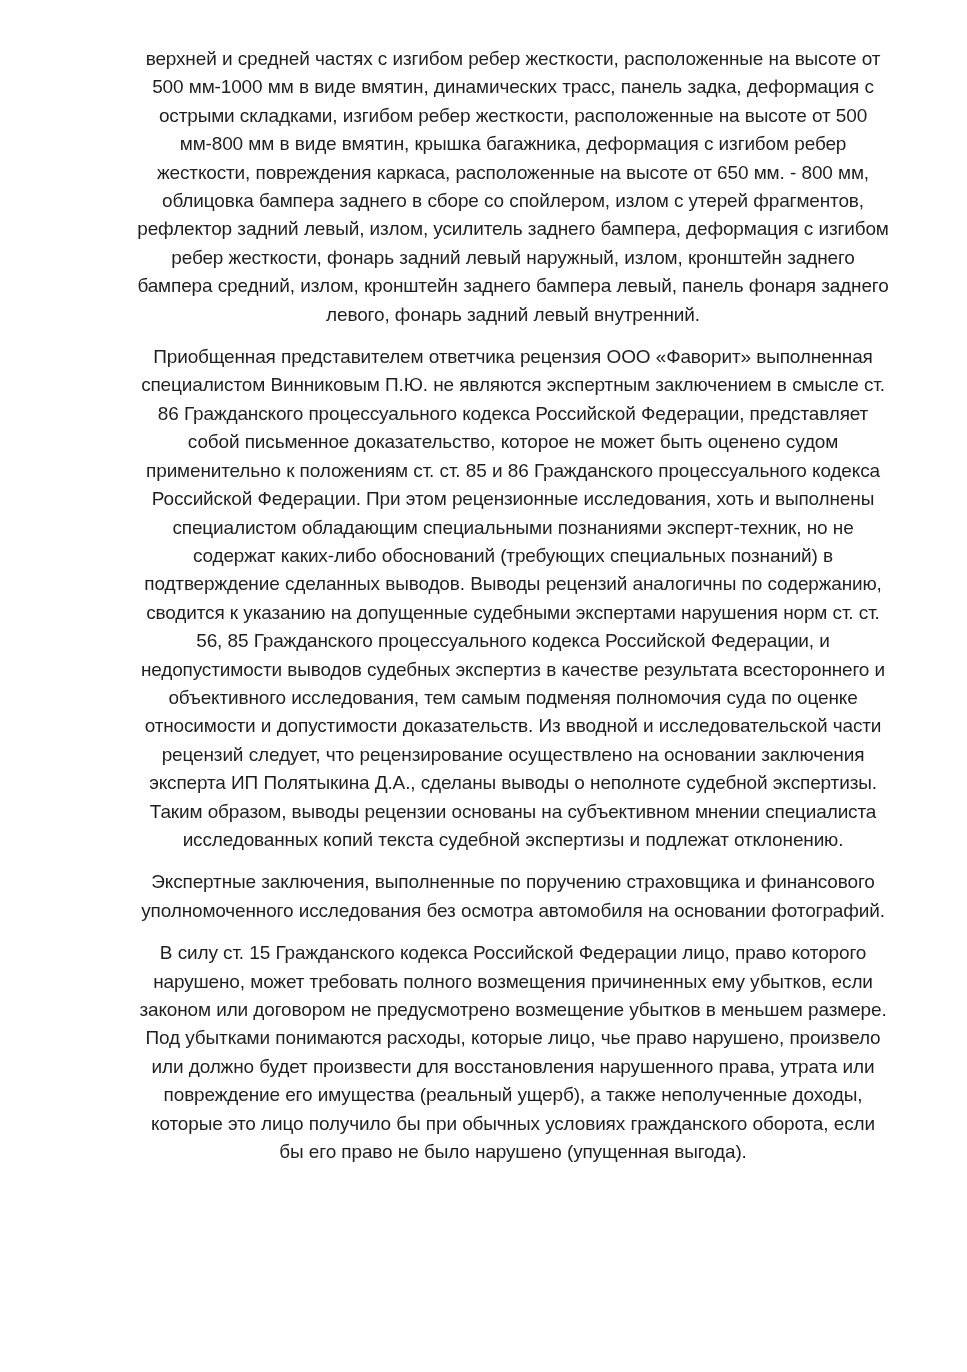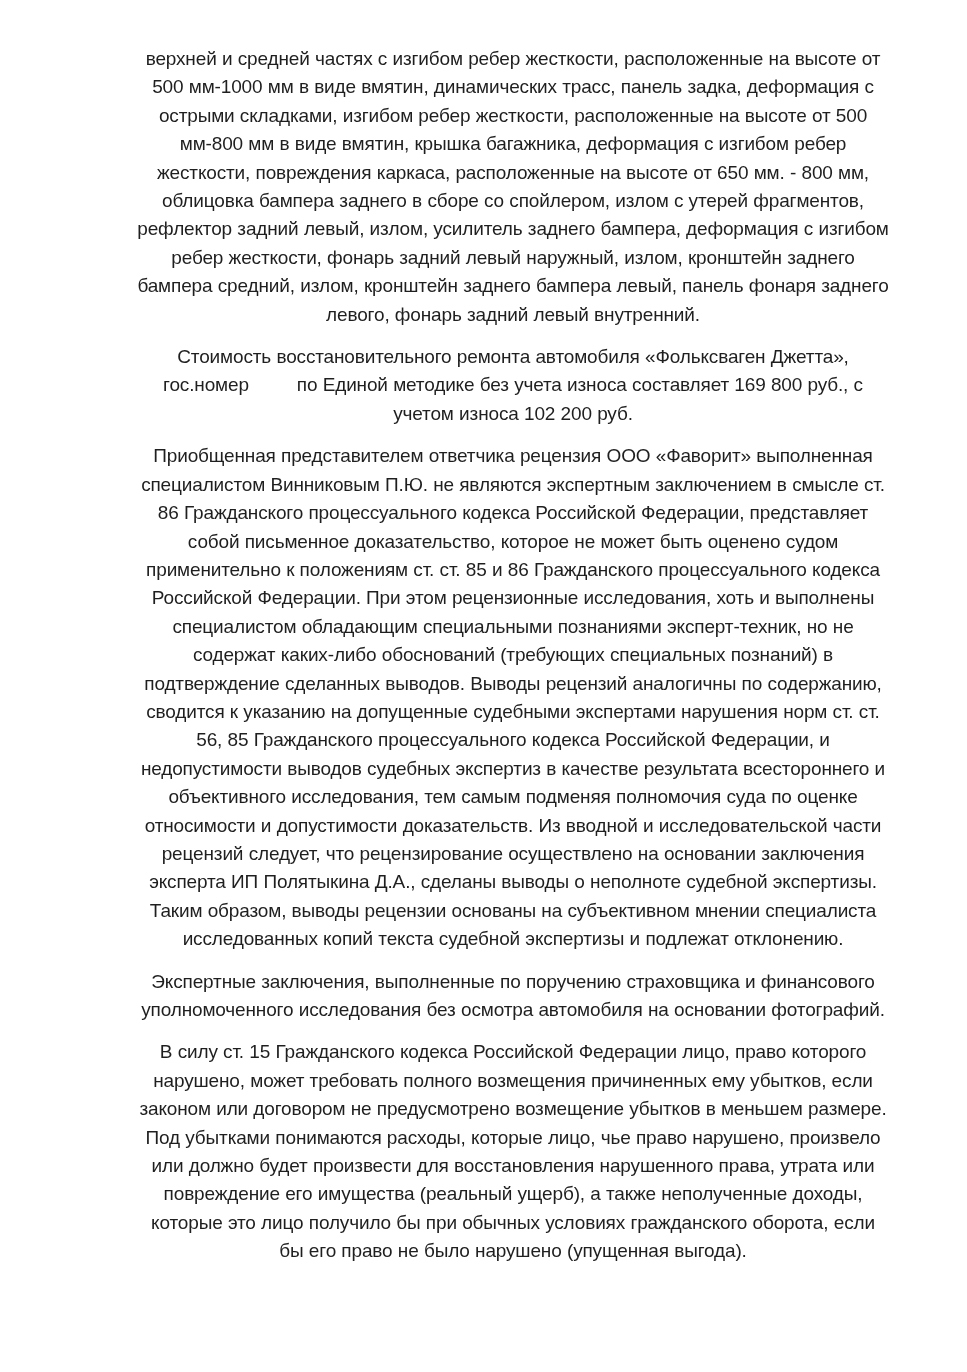--- a/index.html
+++ b/index.html
@@ -29,18 +29,17 @@
     margin: 0 0 14px 0;
     word-spacing: 0.2px;
   }
 </style>
 </head>
 <body>
 
 <div class="page">
   <div class="content">
     <p>верхней и средней частях с изгибом ребер жесткости, расположенные на высоте от 500 мм-1000 мм в виде вмятин, динамических трасс, панель задка, деформация с острыми складками, изгибом ребер жесткости, расположенные на высоте от 500 мм-800 мм в виде вмятин, крышка багажника, деформация с изгибом ребер жесткости, повреждения каркаса, расположенные на высоте от 650 мм. - 800 мм, облицовка бампера заднего в сборе со спойлером, излом с утерей фрагментов, рефлектор задний левый, излом, усилитель заднего бампера, деформация с изгибом ребер жесткости, фонарь задний левый наружный, излом, кронштейн заднего бампера средний, излом, кронштейн заднего бампера левый, панель фонаря заднего левого, фонарь задний левый внутренний.</p>
-    <p>Стоимость восстановительного ремонта автомобиля «Фольксваген Джетта», гос.номер&nbsp;&nbsp;&nbsp;&nbsp;&nbsp;&nbsp;&nbsp;&nbsp; по Единой методике без учета износа составляет 169&nbsp;800 руб., с учетом износа 102&nbsp;200 руб.</p>
     <p>Приобщенная представителем ответчика рецензия ООО «Фаворит» выполненная специалистом Винниковым П.Ю. не являются экспертным заключением в смысле ст. 86 Гражданского процессуального кодекса Российской Федерации, представляет собой письменное доказательство, которое не может быть оценено судом применительно к положениям ст. ст. 85 и 86 Гражданского процессуального кодекса Российской Федерации. При этом рецензионные исследования, хоть и выполнены специалистом обладающим специальными познаниями эксперт-техник, но не содержат каких-либо обоснований (требующих специальных познаний) в подтверждение сделанных выводов. Выводы рецензий аналогичны по содержанию, сводится к указанию на допущенные судебными экспертами нарушения норм ст. ст. 56, 85 Гражданского процессуального кодекса Российской Федерации, и недопустимости выводов судебных экспертиз в качестве результата всестороннего и объективного исследования, тем самым подменяя полномочия суда по оценке относимости и допустимости доказательств. Из вводной и исследовательской части рецензий следует, что рецензирование осуществлено на основании заключения эксперта ИП Полятыкина Д.А., сделаны выводы о неполноте судебной экспертизы. Таким образом, выводы рецензии основаны на субъективном мнении специалиста исследованных копий текста судебной экспертизы и подлежат отклонению.</p>
     <p>Экспертные заключения, выполненные по поручению страховщика и финансового уполномоченного исследования без осмотра автомобиля на основании фотографий.</p>
     <p>В силу ст. 15 Гражданского кодекса Российской Федерации лицо, право которого нарушено, может требовать полного возмещения причиненных ему убытков, если законом или договором не предусмотрено возмещение убытков в меньшем размере. Под убытками понимаются расходы, которые лицо, чье право нарушено, произвело или должно будет произвести для восстановления нарушенного права, утрата или повреждение его имущества (реальный ущерб), а также неполученные доходы, которые это лицо получило бы при обычных условиях гражданского оборота, если бы его право не было нарушено (упущенная выгода).</p>
   </div>
 </div>
 
 </body></html>

